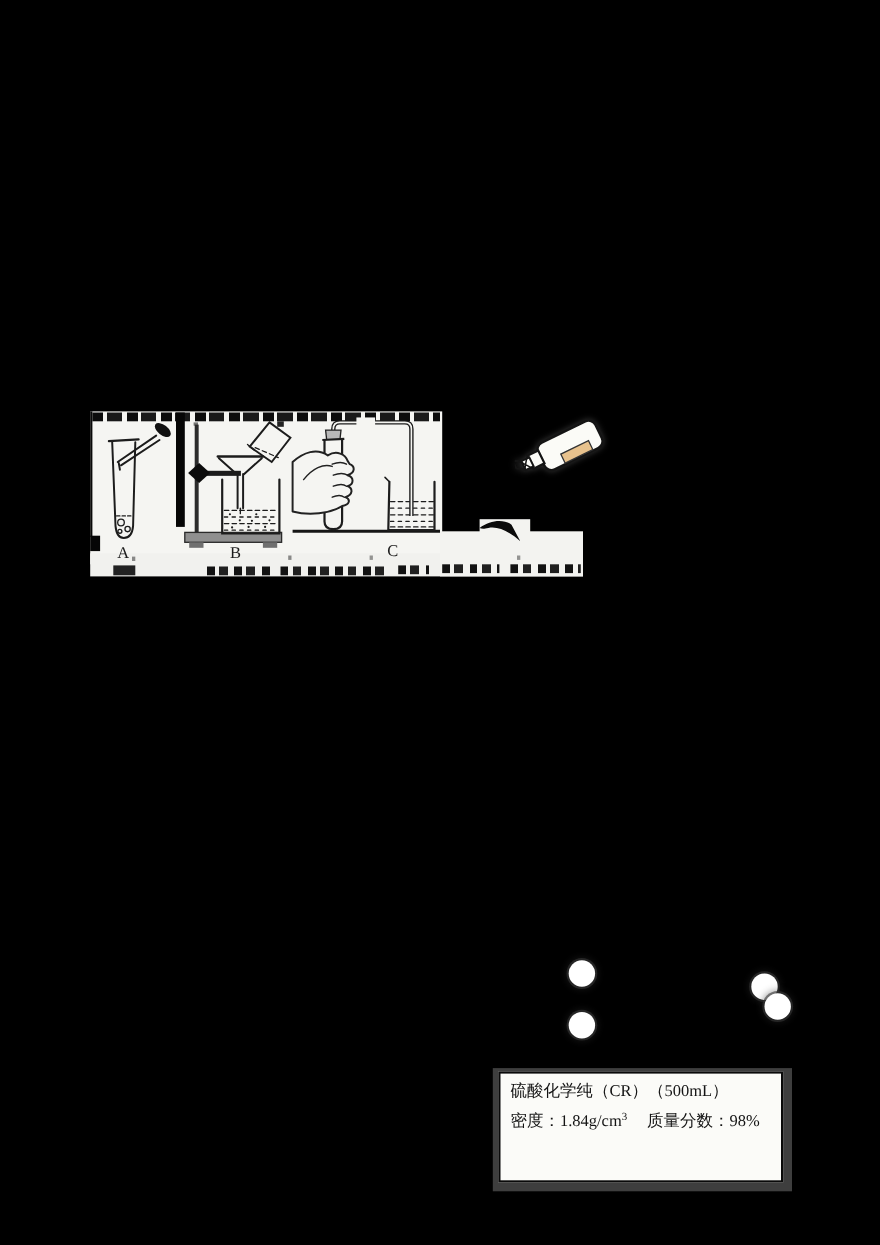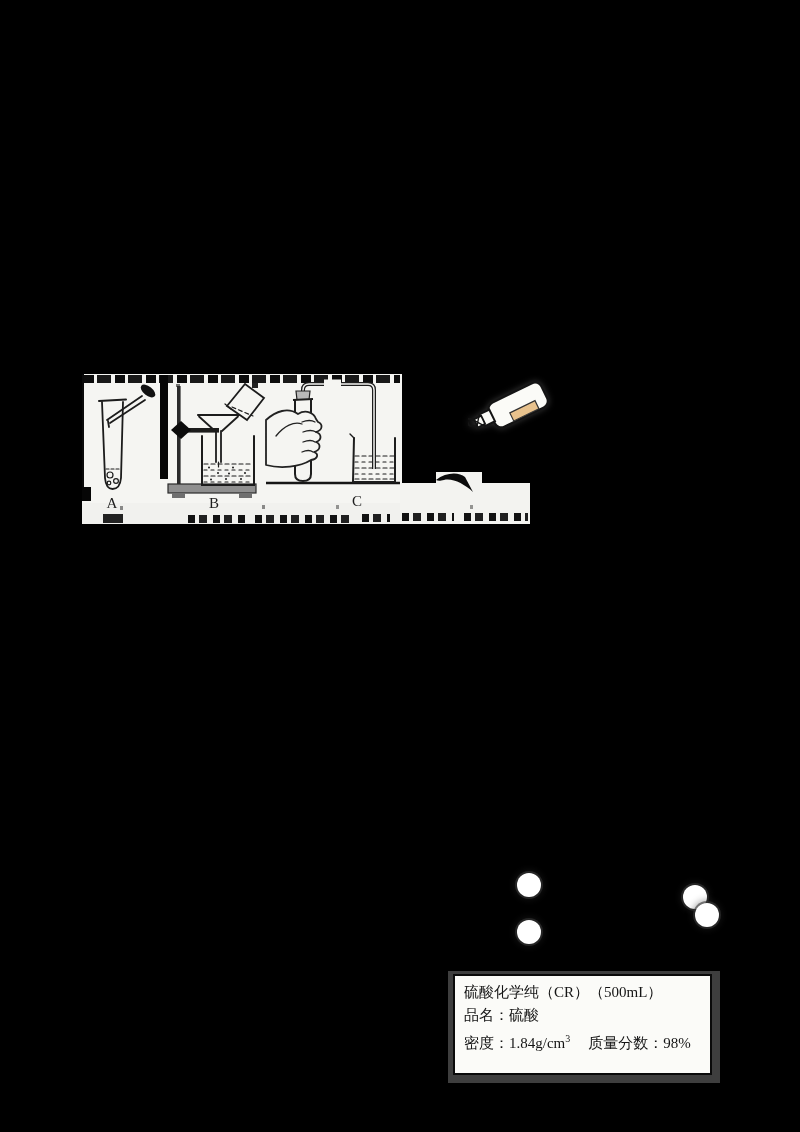--- a/index.html
+++ b/index.html
@@ -167,21 +167,20 @@
       <div class="atom" style="left: 517px; top: 873px; height: 24px; width: 24px; background: rgb(255, 255, 255);"></div>
       <div class="atom" style="left: 517px; top: 920px; height: 24px; width: 24px; background: rgb(255, 255, 255);"></div>
       <div class="atom" style="left: 683px; top: 885px; height: 24px; width: 24px; background: rgb(255, 255, 255);"></div>
       <div class="atom" style="left: 695px; top: 903px; height: 24px; width: 24px; background: rgb(255, 255, 255);"></div>
     </div>
 
   <div id="reagent-box-outer">
     <div id="reagent-box">
       <div class="lines">
         <div>硫酸化学纯（CR）（500mL）</div>
-        <div>品名：硫酸</div>
         <div>
           <span>密度：1.84g/cm</span><sup>3</sup><span class="colspace" style="width:18px;"></span><span>质量分数：98%</span>
         </div>
       </div>
     </div>
   </div>
 
 </div>
 
 </body></html>

